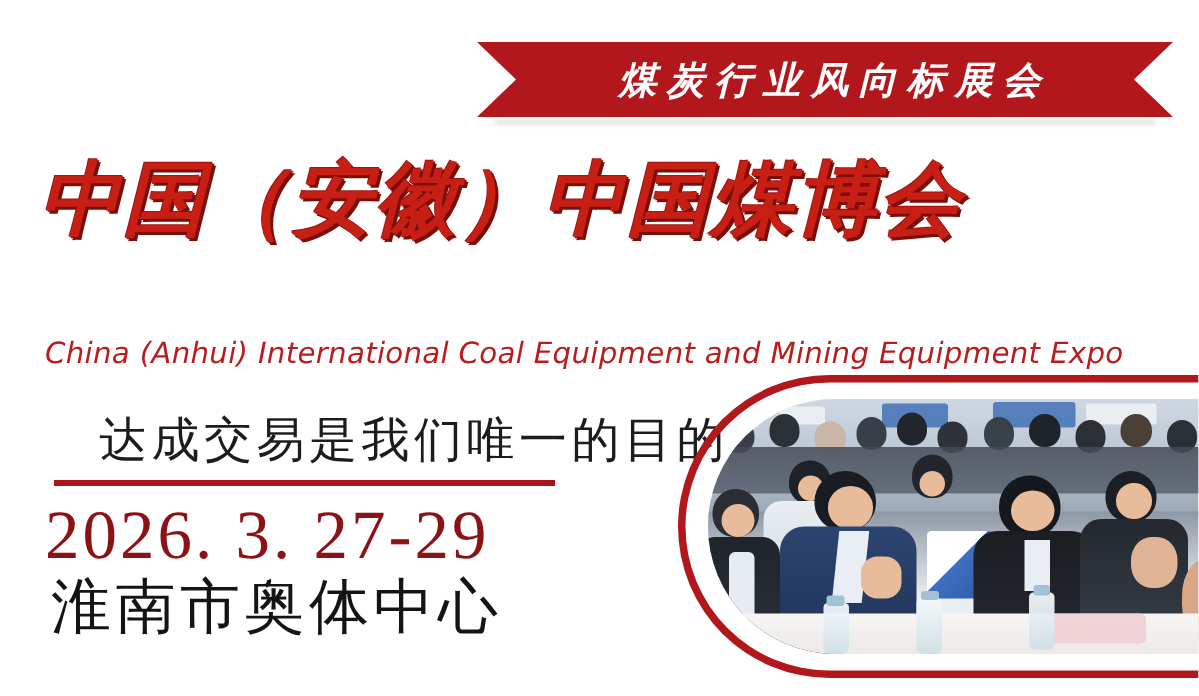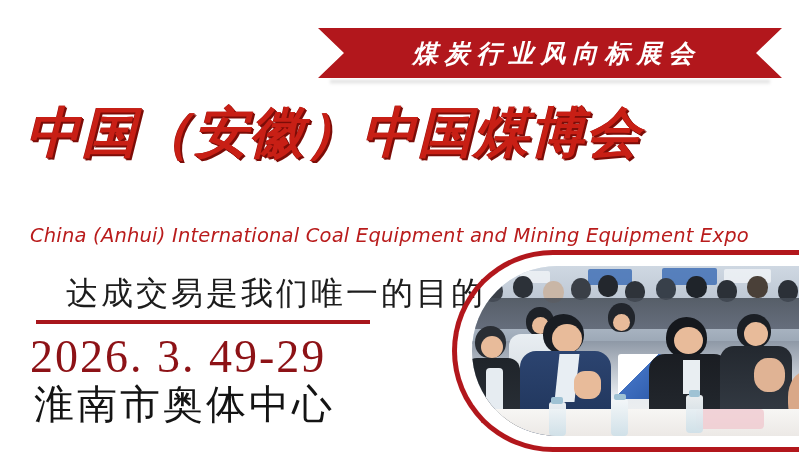--- a/index.html
+++ b/index.html
@@ -123,21 +123,21 @@
   </div>
 
   <div class="title-wrap">
     <div class="title-line title-1">中国（安徽）中国煤博会</div>
   </div>
 
   <div class="subtitle">China (Anhui) International Coal Equipment and Mining Equipment Expo</div>
 
   <div class="slogan">达成交易是我们唯一的目的</div>
   <div class="slogan-rule"></div>
-  <div class="date">2026. 3. 49-29</div>
+  <div class="date">2026. 3. 27-29</div>
   <div class="venue">淮南市奥体中心</div>
 
   <div class="photo-ring"></div>
   <div class="photo-clip">
     <div class="photo">
       <div class="bg-top"></div>
       <div class="bg-bot"></div>
 
       <div class="banner-blue ph" style="left:34%;top:2%;width:13%;height:9%;"></div>
       <div class="banner-blue ph" style="left:56%;top:1%;width:16%;height:10%;"></div>

